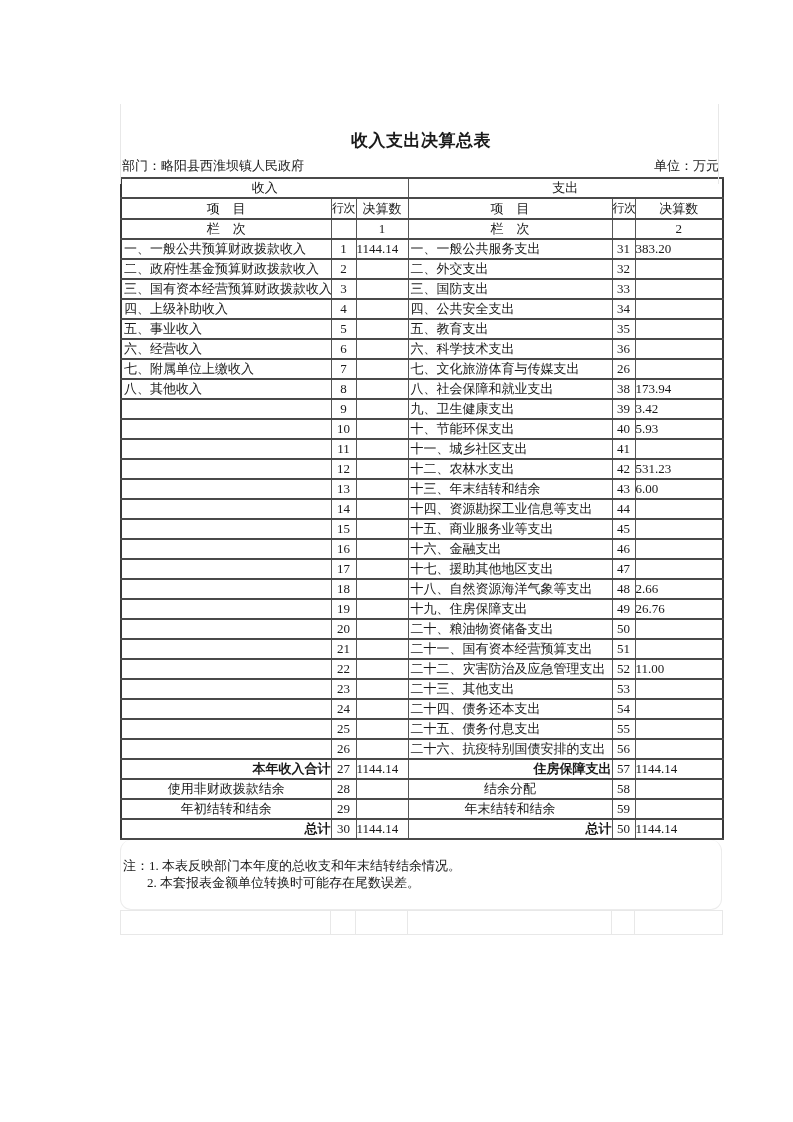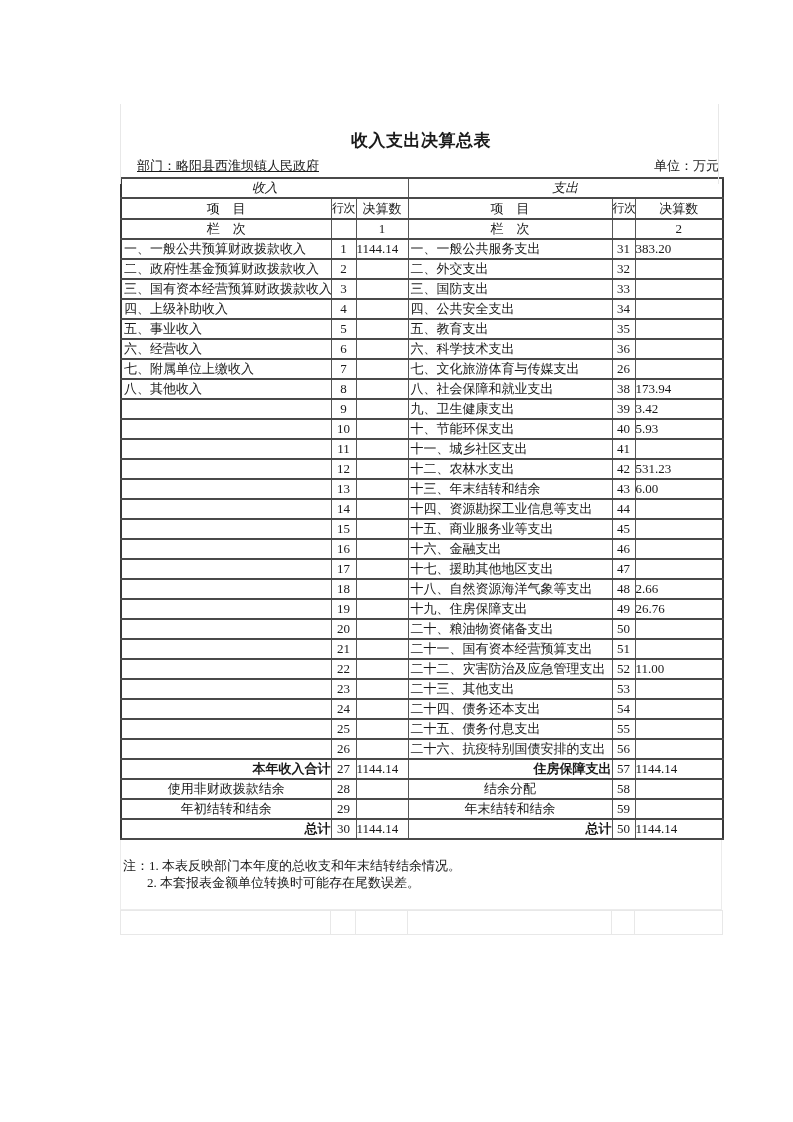--- a/index.html
+++ b/index.html
@@ -15,47 +15,47 @@
   .pre-line { position:absolute; top:0; height:80px; width:0; border-left:1px solid #e8e8e8; }
   .pre-line.left { left:0; }
   .pre-line.right { left:598px; }
 
   .doc-title {
     margin-top:26px; text-align:center;
     font-size:17px; font-weight:bold; line-height:22px; letter-spacing:0.5px;
   }
   .table-code { margin-top:7px; text-align:right; font-size:13px; line-height:15px; padding-right:4px; }
   .meta { margin-top:5px; display:flex; justify-content:space-between; font-size:13px; line-height:17px; }
-  .meta .dept { padding-left:17px;text-decoration:underline; }
+  .meta .dept { padding-left:2px; }
   .meta .unit { padding-right:3px; }
 
   table.main {
     margin-top:3px; border-collapse:collapse; table-layout:fixed; width:602px;
     font-size:13px; border:2px solid #383838;
   }
   .main th, .main td {
     border-left:1px solid #565656; border-right:1px solid #565656;
     border-top:2px solid #4a4a4a; border-bottom:2px solid #4a4a4a;
     font-weight:normal; overflow:hidden; white-space:nowrap; padding:0;
   }
-  .main thead tr.sec th { height:18px; text-align:center;font-style:italic; }
+  .main thead tr.sec th { height:18px; text-align:center; }
   .main thead tr.cols th { height:21px; text-align:center; }
   .main thead tr.rank th { height:19px; text-align:center; }
   .main thead th.small { font-size:12px; letter-spacing:-0.5px; }
   .main tbody tr { height:19.3px; }
   .main td.item { text-align:left; padding-left:2px; }
   .main td.num  { text-align:center; }
   .main td.val  { padding-right:3px; }
   .main td.center { text-align:center; padding-left:0; }
   .main td.total  { text-align:right; padding-left:16px; font-weight:bold; }
 
   .notes {
     width:602px; height:70px; padding:17px 0 0 2px;
     border-left:1px solid #ececec; border-right:1px solid #ececec; border-bottom:1px solid #ececec;
-    font-size:13px; line-height:17px;
+    font-size:13px; line-height:17px;border-radius:11px;
   }
   .notes .note2 { padding-left:24px; }
 
   table.ghost { border-collapse:collapse; table-layout:fixed; width:602px; }
   .ghost td { border:1px solid #e8e8e8; height:24px; }
 </style>
 </head>
 <body>
 
 <div class="page">

